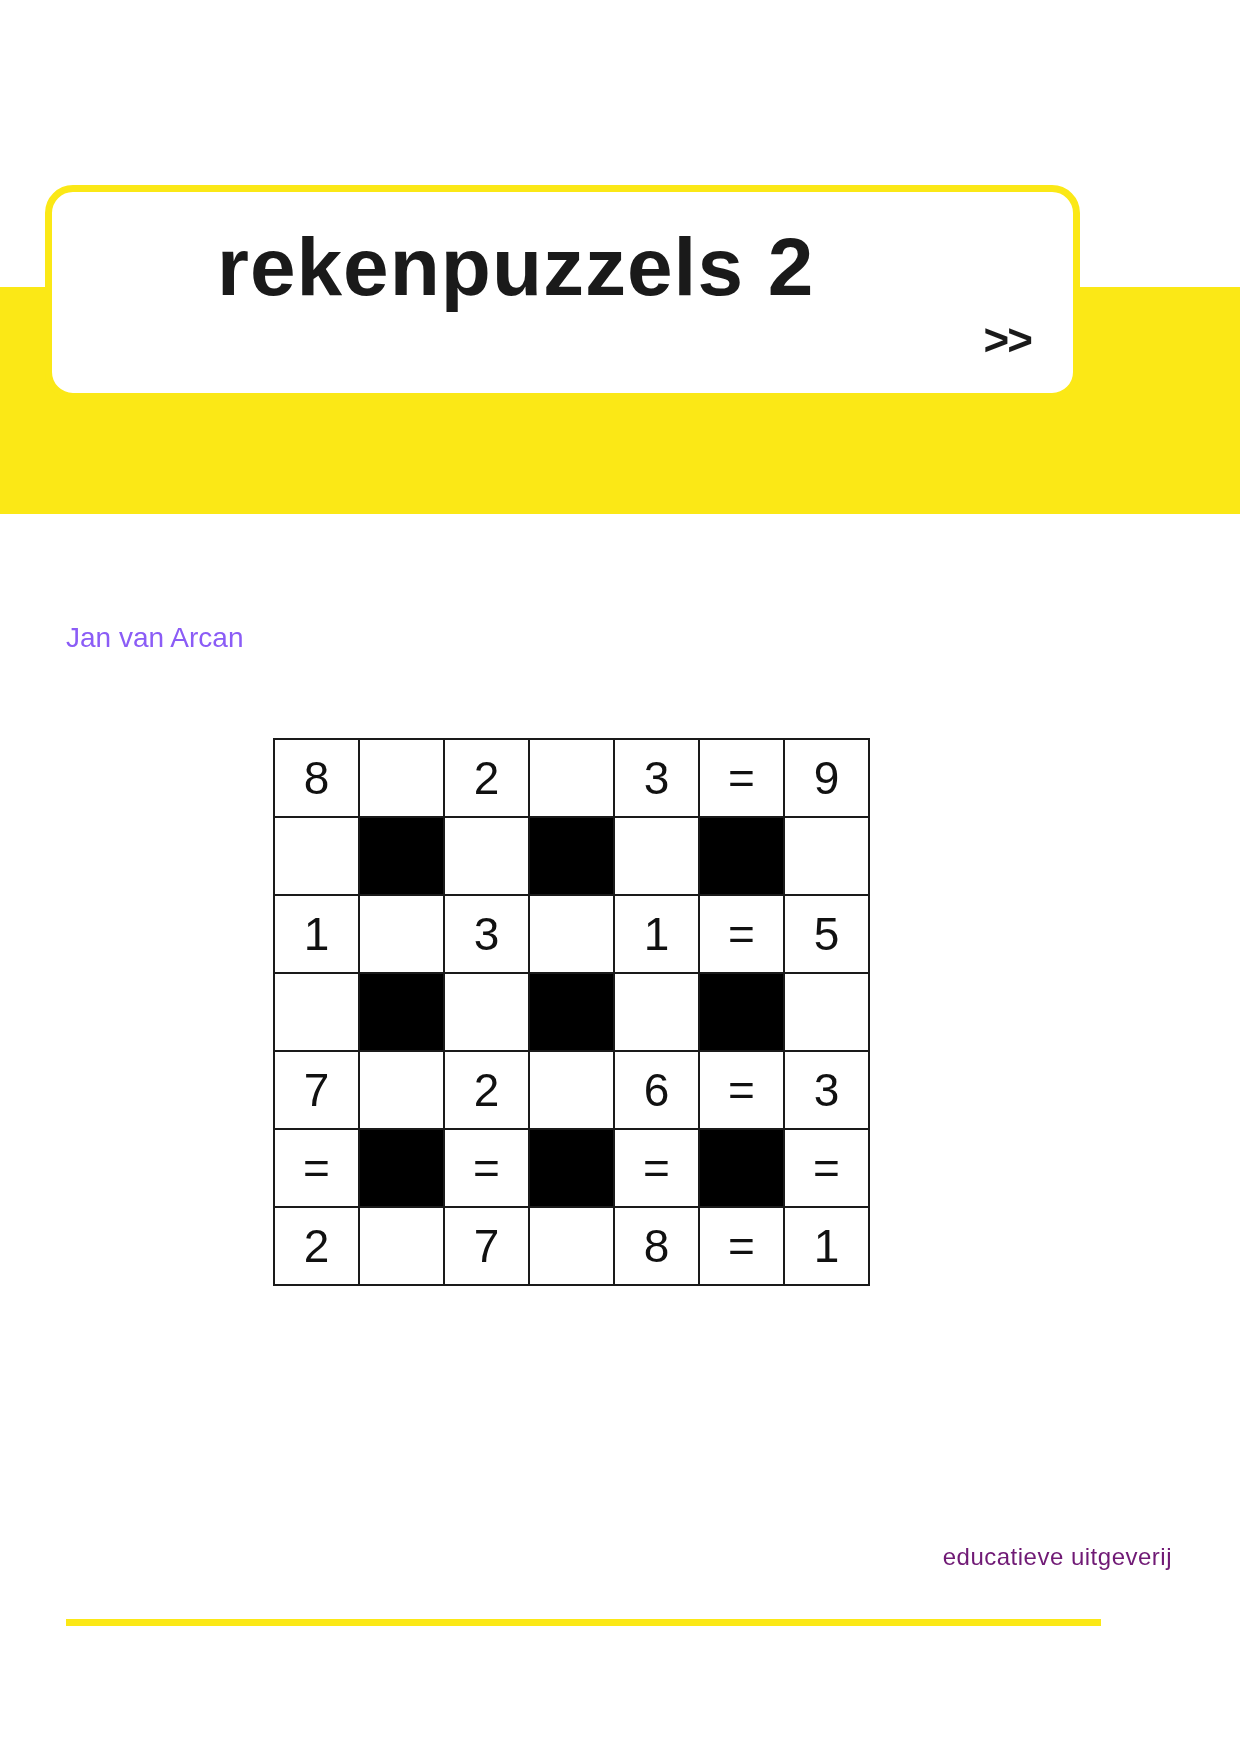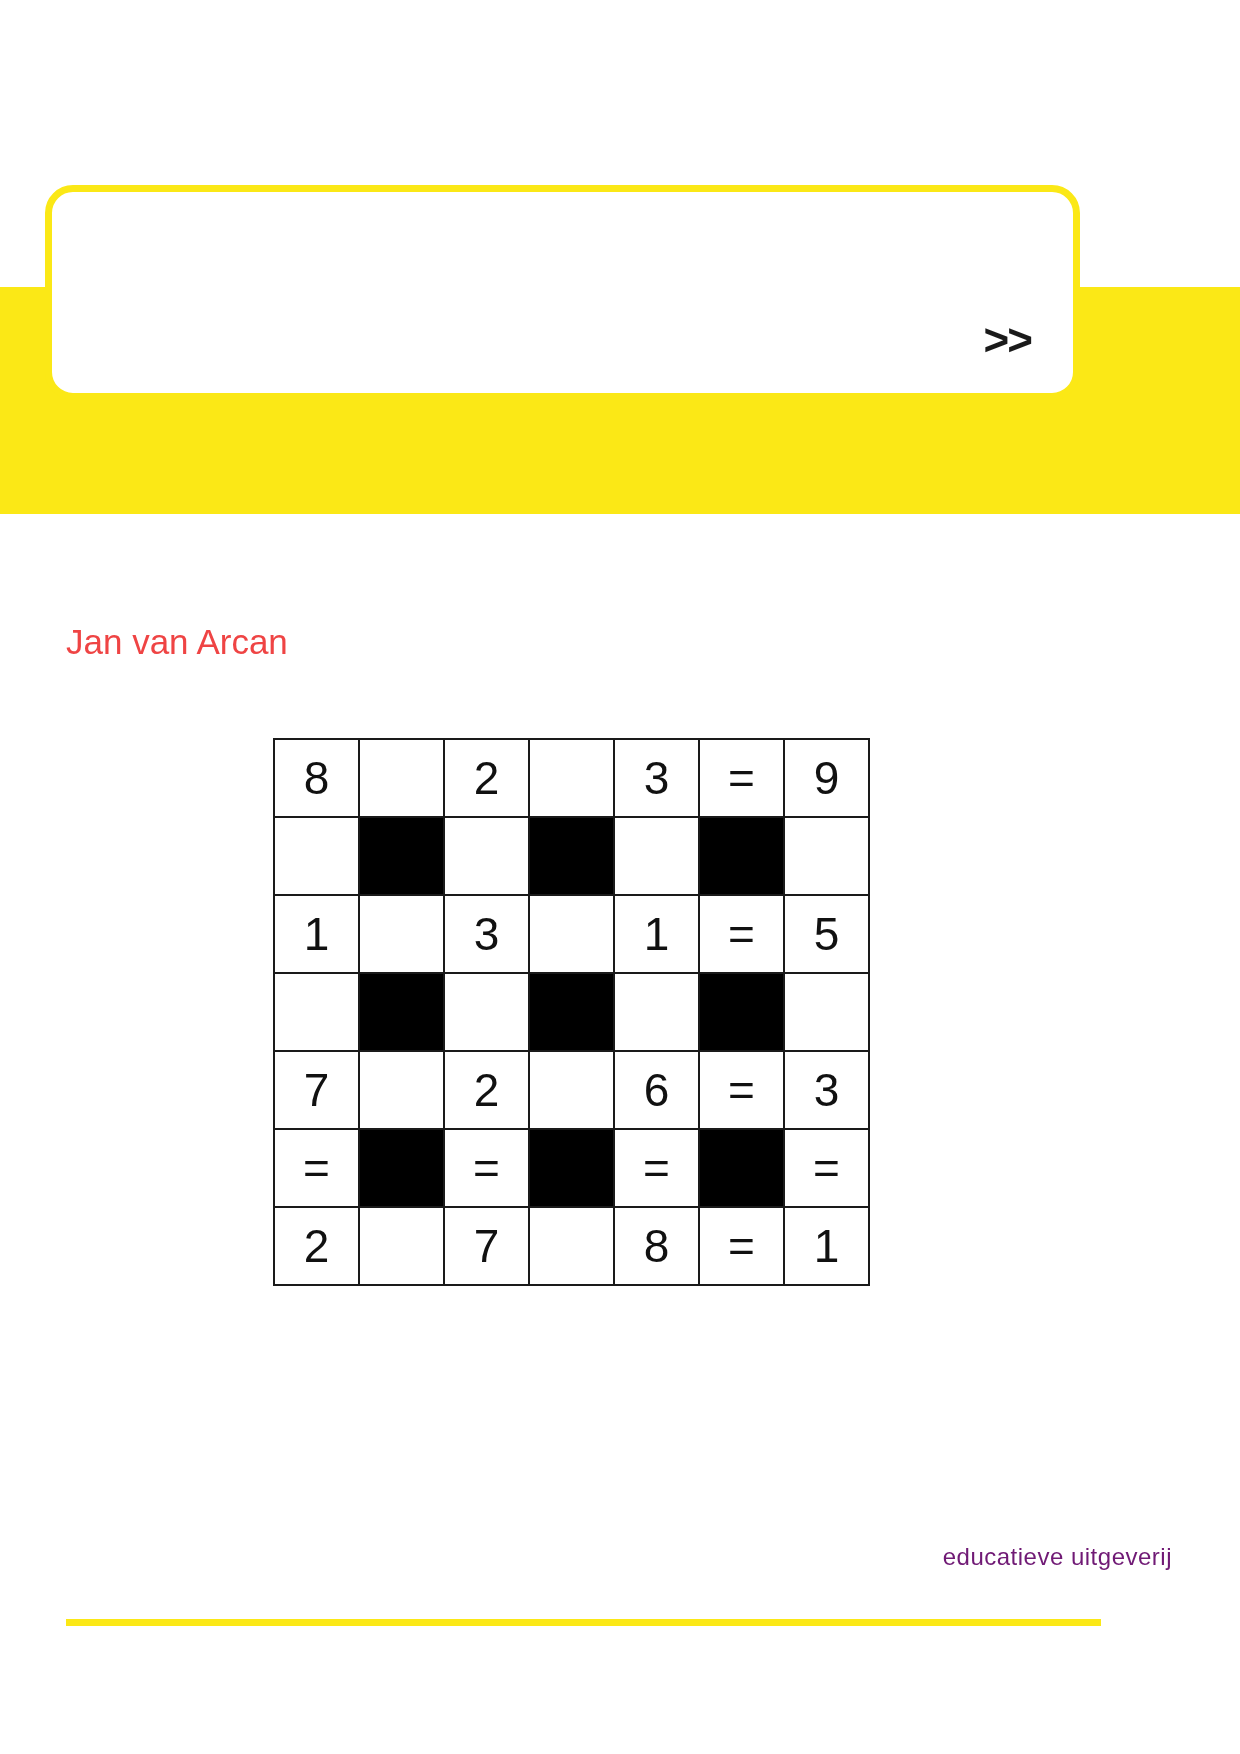--- a/index.html
+++ b/index.html
@@ -55,22 +55,22 @@
     font-weight: bold;
     color: #1a1a1a;
     letter-spacing: -2px;
   }
 
   
   .author {
     position: absolute;
     left: 66px;
     top: 622px;
-    font-size: 35px;
-    color: #ef4444;
+    font-size: 28px;
+    color: #8b5cf6;
   }
 
   
   .grid-wrap {
     position: absolute;
     left: 273px;
     top: 738px;
   }
   table.puzzle {
     border-collapse: collapse;
@@ -120,20 +120,21 @@
     height: 7px;
     background: #fbe816;
   }
 </style>
 </head>
 <body>
 
 <div class="yellow-band"></div>
 
 <div class="title-card">
+  <div class="title-text">rekenpuzzels 2</div>
   <div class="title-arrows">&gt;&gt;</div>
 </div>
 
 <div class="author">Jan van Arcan</div>
 
 <div class="grid-wrap">
   <table class="puzzle">
     <tbody>
       <tr>
         <td>8</td>

